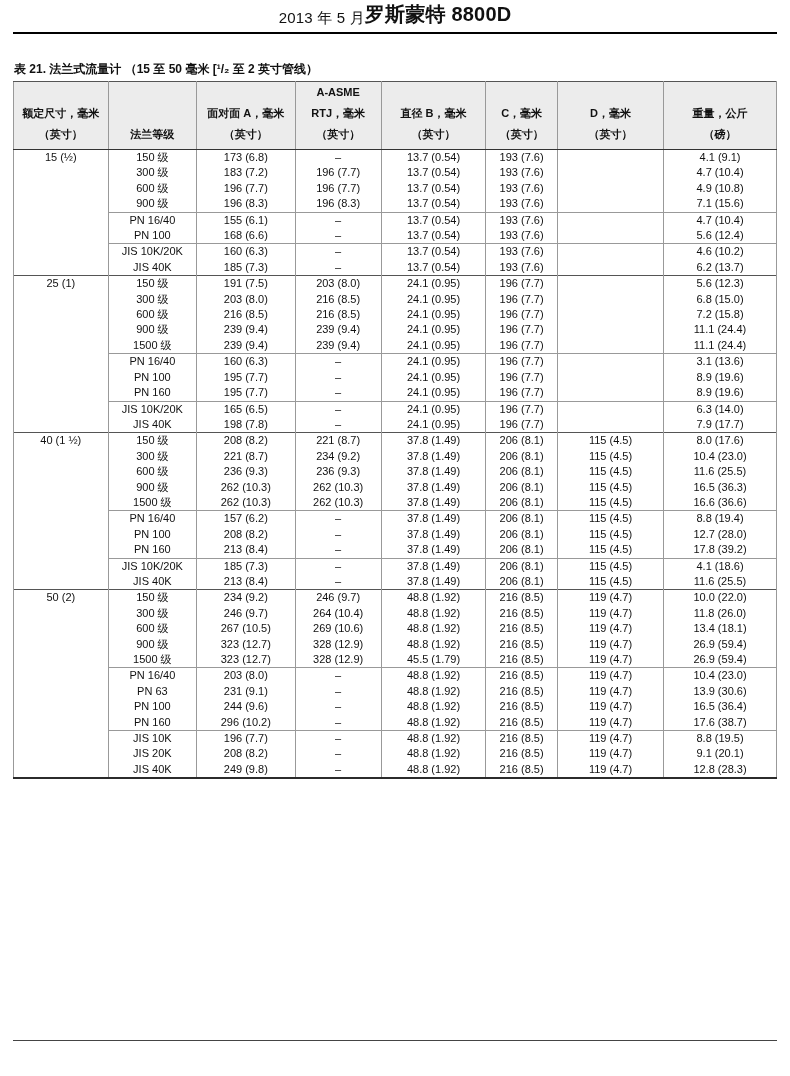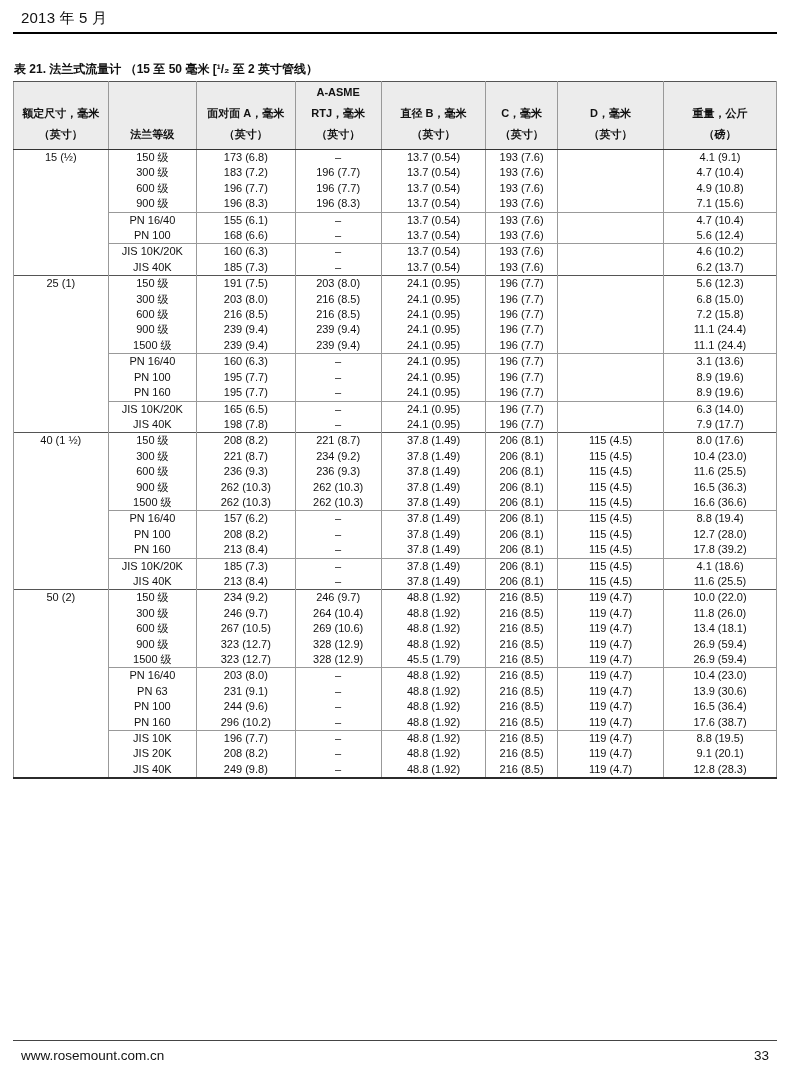--- a/index.html
+++ b/index.html
@@ -17,21 +17,21 @@
     position: relative;
     width: 790px;
     height: 1076px;
     background: var(--page-bg);
     overflow: hidden;
   }
   .content { margin: 0 13px; }
   
   .doc-header {
     display: flex;
-    justify-content: space-between;
+    justify-content: center;
     align-items: flex-end;
     padding: 7px 8px 0 8px;
     height: 28px;
   }
   .doc-date { font-size: 15px; letter-spacing: 0.2px; }
   .doc-product { font-size: 20px; font-weight: bold; letter-spacing: 0.2px; }
   .header-rule {
     border: none;
     border-top: 2px solid var(--rule-black);
     margin-top: 4px;
@@ -104,20 +104,21 @@
   .footer-url { font-size: 13.5px; }
   .footer-page { font-size: 13.5px; }
 </style>
 </head>
 <body>
 
 <div class="page">
   <div class="content">
     <div class="doc-header">
       <span class="doc-date">2013 年 5 月</span>
+      <span class="doc-product">罗斯蒙特 8800D</span>
     </div>
     <hr class="header-rule">
 
     <div class="table-title">表 21. 法兰式流量计 （15 至 50 毫米 [¹/₂ 至 2 英寸管线）</div>
 
     <table class="spec">
       <colgroup>
         <col style="width:12.4%">
           <col style="width:11.6%">
           <col style="width:12.9%">
@@ -511,18 +512,14 @@
             <td>216 (8.5)</td>
             <td>119 (4.7)</td>
             <td>12.8 (28.3)</td>
           </tr>
         </tbody>
     </table>
   </div>
 
   <div class="doc-footer">
     <hr class="footer-rule">
-    <div class="footer-line">
-      <span class="footer-url">www.rosemount.com.cn</span>
-      <span class="footer-page">33</span>
-    </div>
   </div>
 </div>
 
 </body></html>

